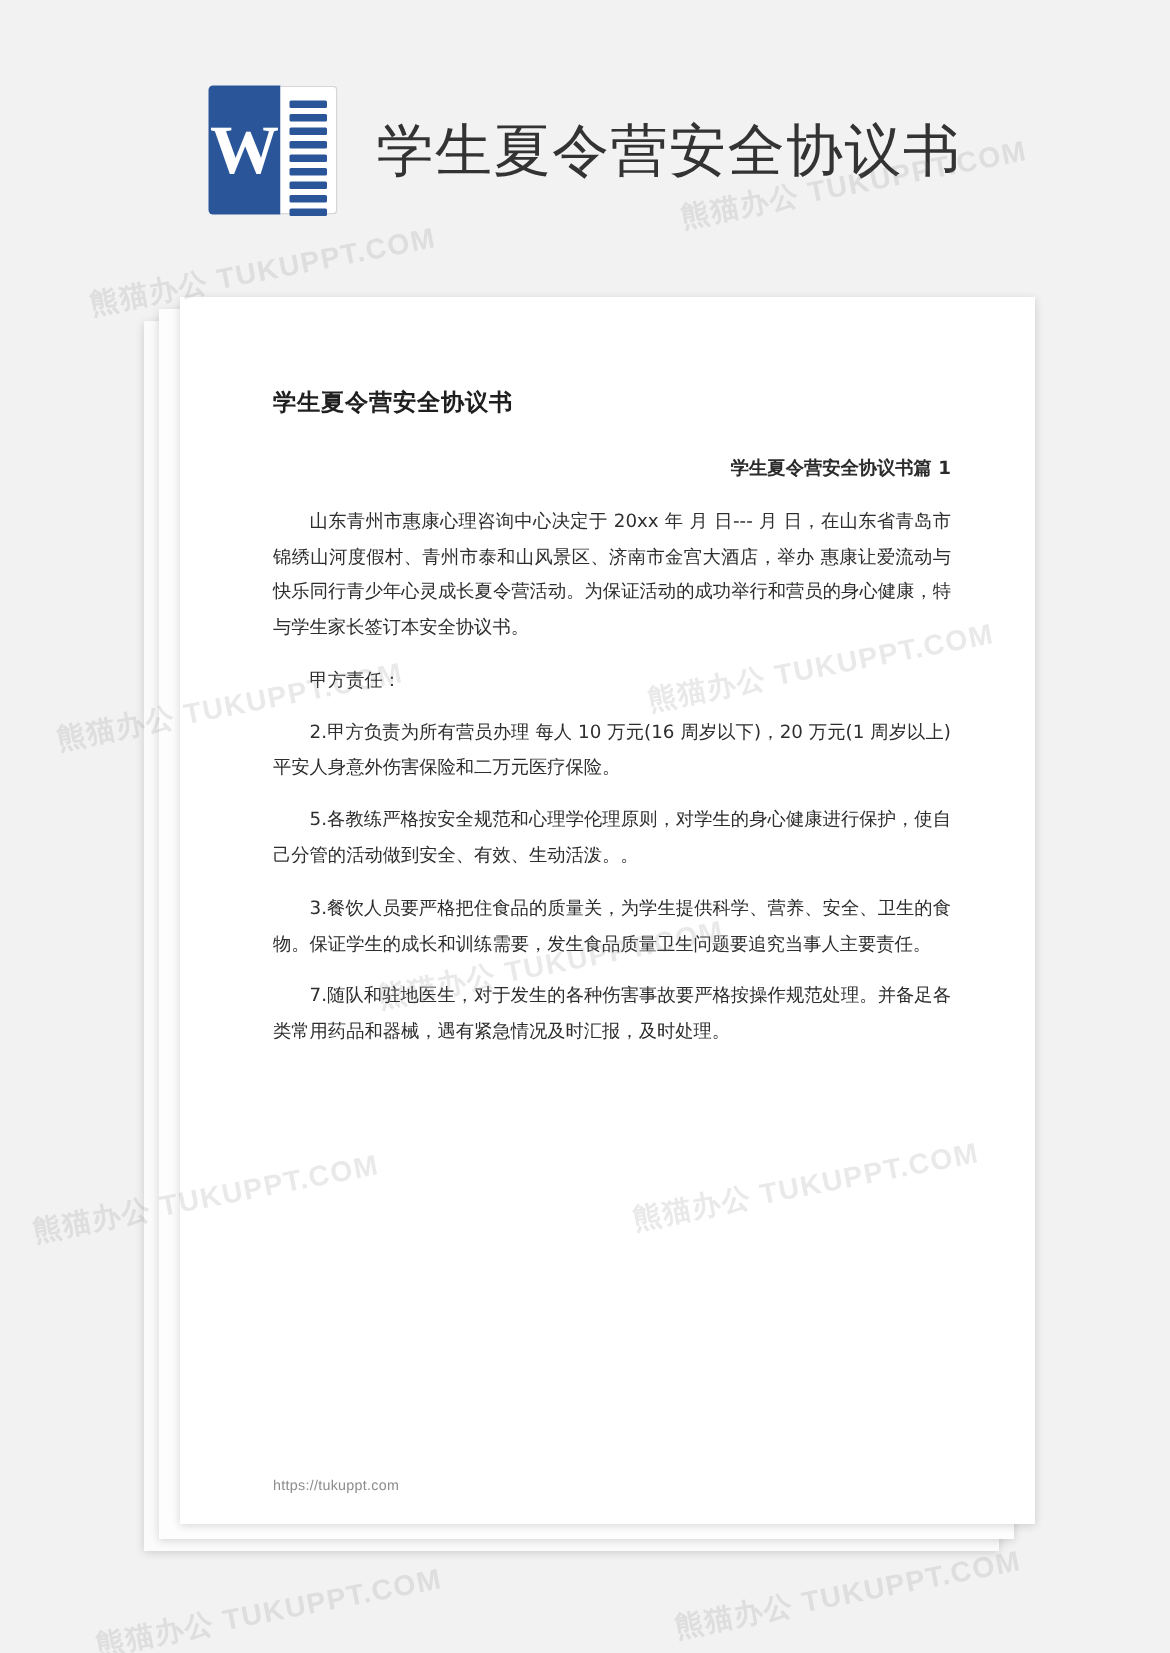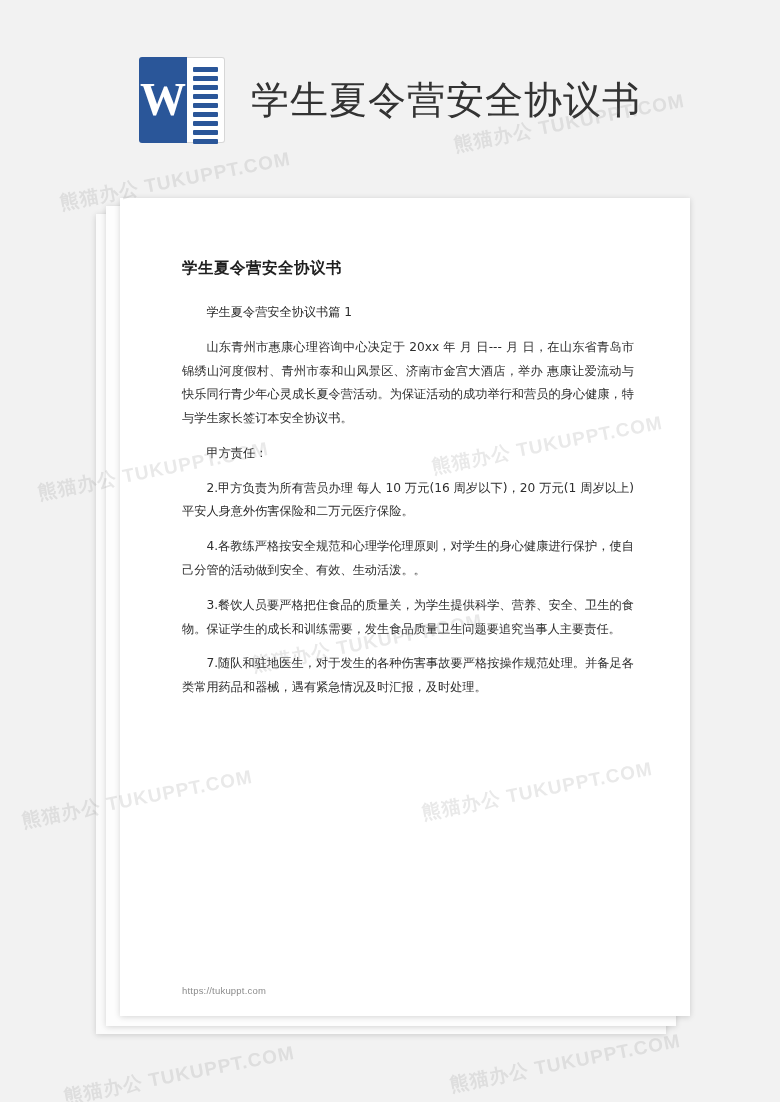--- a/index.html
+++ b/index.html
@@ -133,21 +133,22 @@
     margin: 0 0 11px 0;
     text-align: justify;
     text-indent: 2em;
     color: #2d2d2d;
   }
   .doc-sub {
     font-size: 12.2px;
     line-height: 1.95;
     margin: 0 0 11px 0;
     text-indent: 2em;
-    font-weight: normal;
+    font-weight: bold;
+    text-align: right;
   }
 
   .doc-footer {
     position: absolute;
     left: 62px;
     bottom: 20px;
     font-size: 9.5px;
     color: #8c8c8c;
     font-family: "Liberation Sans", sans-serif;
     letter-spacing: 0.2px;
@@ -200,21 +201,21 @@
 <div class="page-stack">
   <div class="sheet sheet-back2"></div>
   <div class="sheet sheet-back1"></div>
   <div class="sheet sheet-front">
     <div class="doc-body">
       <div class="doc-title">学生夏令营安全协议书</div>
       <p class="doc-sub">学生夏令营安全协议书篇 1</p>
       <p class="doc-p">山东青州市惠康心理咨询中心决定于 20xx 年 月 日--- 月 日，在山东省青岛市锦绣山河度假村、青州市泰和山风景区、济南市金宫大酒店，举办 惠康让爱流动与快乐同行青少年心灵成长夏令营活动。为保证活动的成功举行和营员的身心健康，特与学生家长签订本安全协议书。</p>
       <p class="doc-p">甲方责任：</p>
       <p class="doc-p">2.甲方负责为所有营员办理 每人 10 万元(16 周岁以下)，20 万元(1 周岁以上)平安人身意外伤害保险和二万元医疗保险。</p>
-      <p class="doc-p">4.各教练严格按安全规范和心理学伦理原则，对学生的身心健康进行保护，使自己分管的活动做到安全、有效、生动活泼。。</p>
+      <p class="doc-p">5.各教练严格按安全规范和心理学伦理原则，对学生的身心健康进行保护，使自己分管的活动做到安全、有效、生动活泼。。</p>
       <p class="doc-p">3.餐饮人员要严格把住食品的质量关，为学生提供科学、营养、安全、卫生的食物。保证学生的成长和训练需要，发生食品质量卫生问题要追究当事人主要责任。</p>
       <p class="doc-p">7.随队和驻地医生，对于发生的各种伤害事故要严格按操作规范处理。并备足各类常用药品和器械，遇有紧急情况及时汇报，及时处理。</p>
 
     </div>
     <div class="doc-footer">https://tukuppt.com</div>
   </div>
 </div>
 
 <div class="wm wm-1">熊猫办公 TUKUPPT.COM</div>
 <div class="wm wm-2">熊猫办公 TUKUPPT.COM</div>

